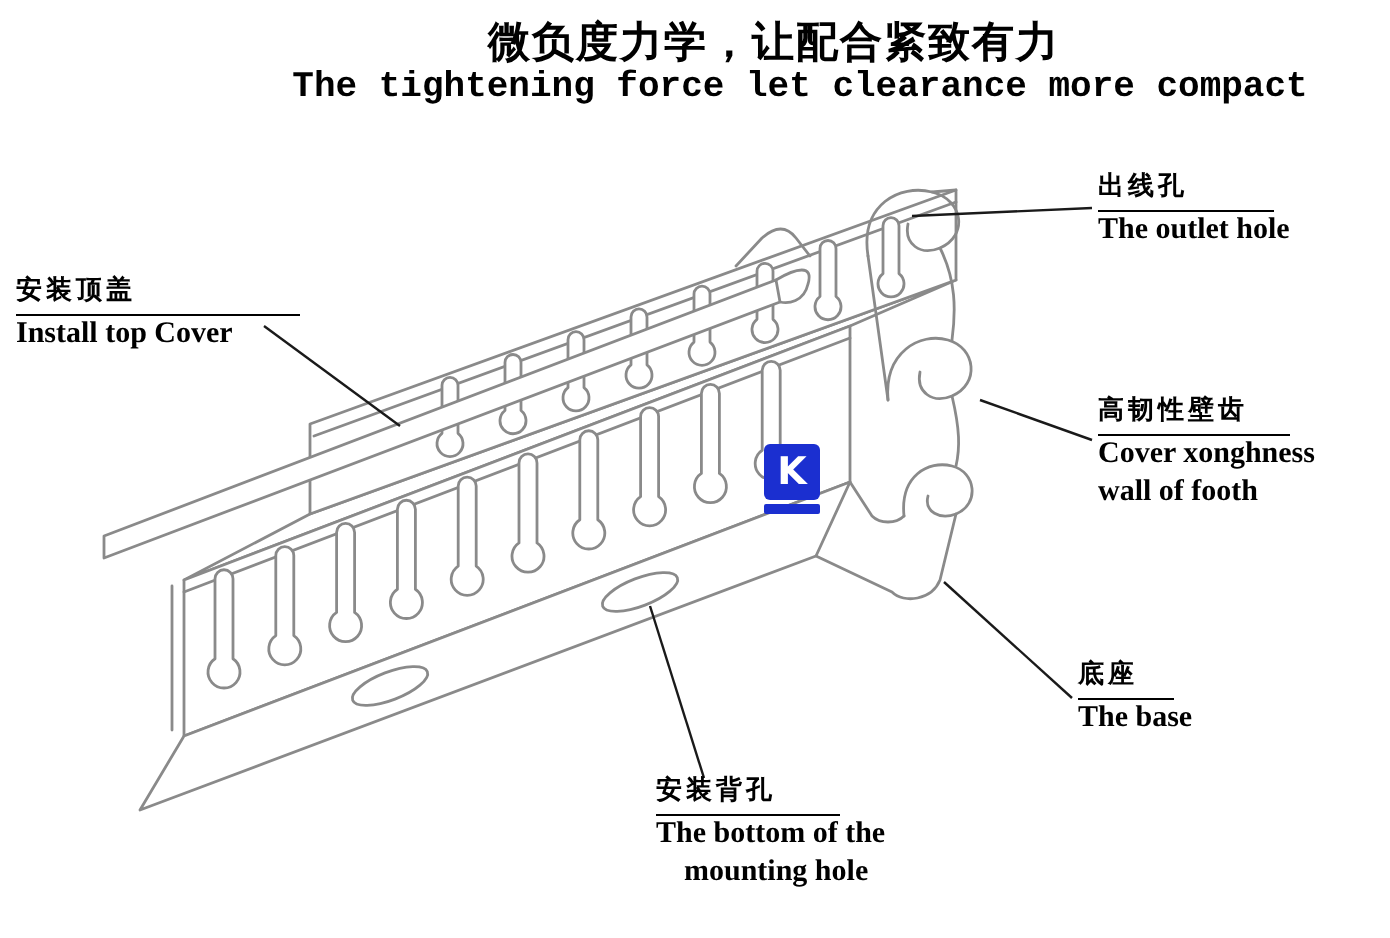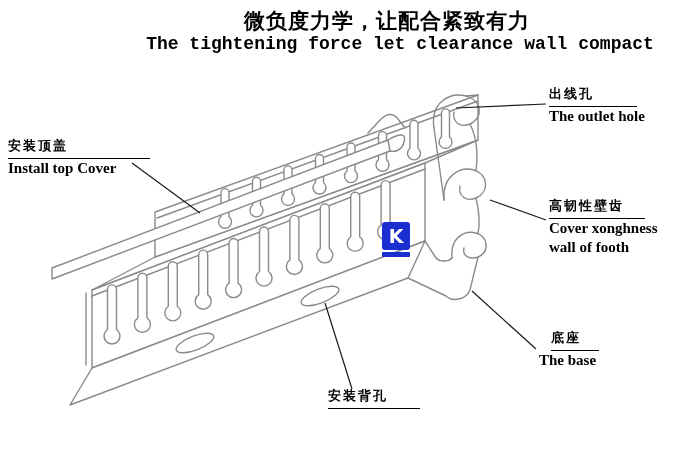--- a/index.html
+++ b/index.html
@@ -38,21 +38,21 @@
     margin-top:0;line-height:19px;
     white-space:nowrap;
   }
   #callout-top-cover{left:8px;top:136px;}
   #callout-top-cover .zh{min-width:142px;}
   #callout-outlet{left:549px;top:84px;}
   #callout-outlet .zh{min-width:88px;}
   #callout-teeth{left:549px;top:196px;}
   #callout-teeth .zh{min-width:96px;}
   #callout-base{left:539px;top:328px;}
-  #callout-base .zh{min-width:48px;margin-left:12px;}
+  #callout-base .zh{min-width:48px;}
   #callout-mounting{left:328px;top:386px;}
   #callout-mounting .zh{min-width:92px;}
   #callout-mounting .en .l2{margin-left:14px;}
   #logo{
     position:absolute;left:381px;top:222px;width:30px;height:38px;
     display:flex;flex-direction:column;align-items:center;
   }
   #logo .logo-box{
     width:28px;height:28px;border-radius:3px;
     display:flex;align-items:center;justify-content:center;
@@ -131,21 +131,21 @@
       <line x1="352" y1="389" x2="325" y2="303"></line>
     </g>
   </svg>
 
   <div id="logo">
     <div class="logo-box" style="background: rgb(27, 47, 208);">K</div>
     <div class="logo-bar" style="background: rgb(27, 47, 208);"></div>
   </div>
 
   <div class="title-zh">微负度力学，让配合紧致有力</div>
-  <div class="title-en">The tightening force let clearance wall compact</div>
+  <div class="title-en">The tightening force let clearance more compact</div>
 
   <div class="callout" id="callout-top-cover">
     <span class="zh">安装顶盖</span>
     <div class="en">Install top Cover</div>
   </div>
 
   <div class="callout" id="callout-outlet">
     <span class="zh">出线孔</span>
     <div class="en">The outlet hole</div>
   </div>
@@ -158,15 +158,19 @@
     </div>
   </div>
 
   <div class="callout" id="callout-base">
     <span class="zh">底座</span>
     <div class="en">The base</div>
   </div>
 
   <div class="callout" id="callout-mounting">
     <span class="zh">安装背孔</span>
+    <div class="en">
+      <div class="l1">The bottom of the</div>
+      <div class="l2">mounting hole</div>
+    </div>
   </div>
 
 </div>
 
 </body></html>

